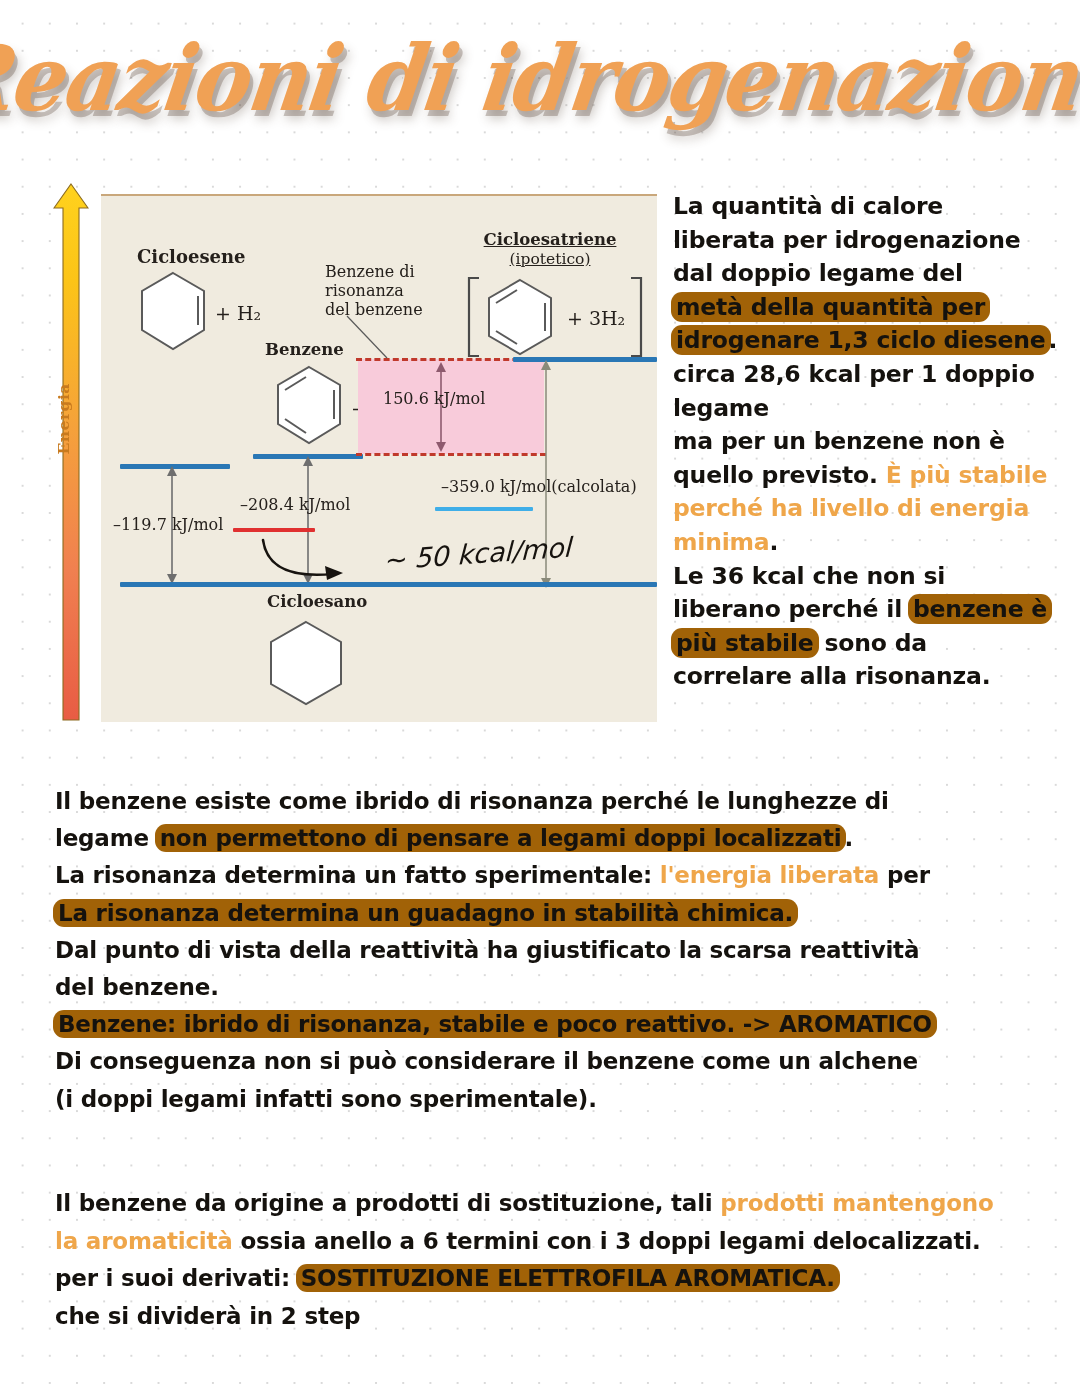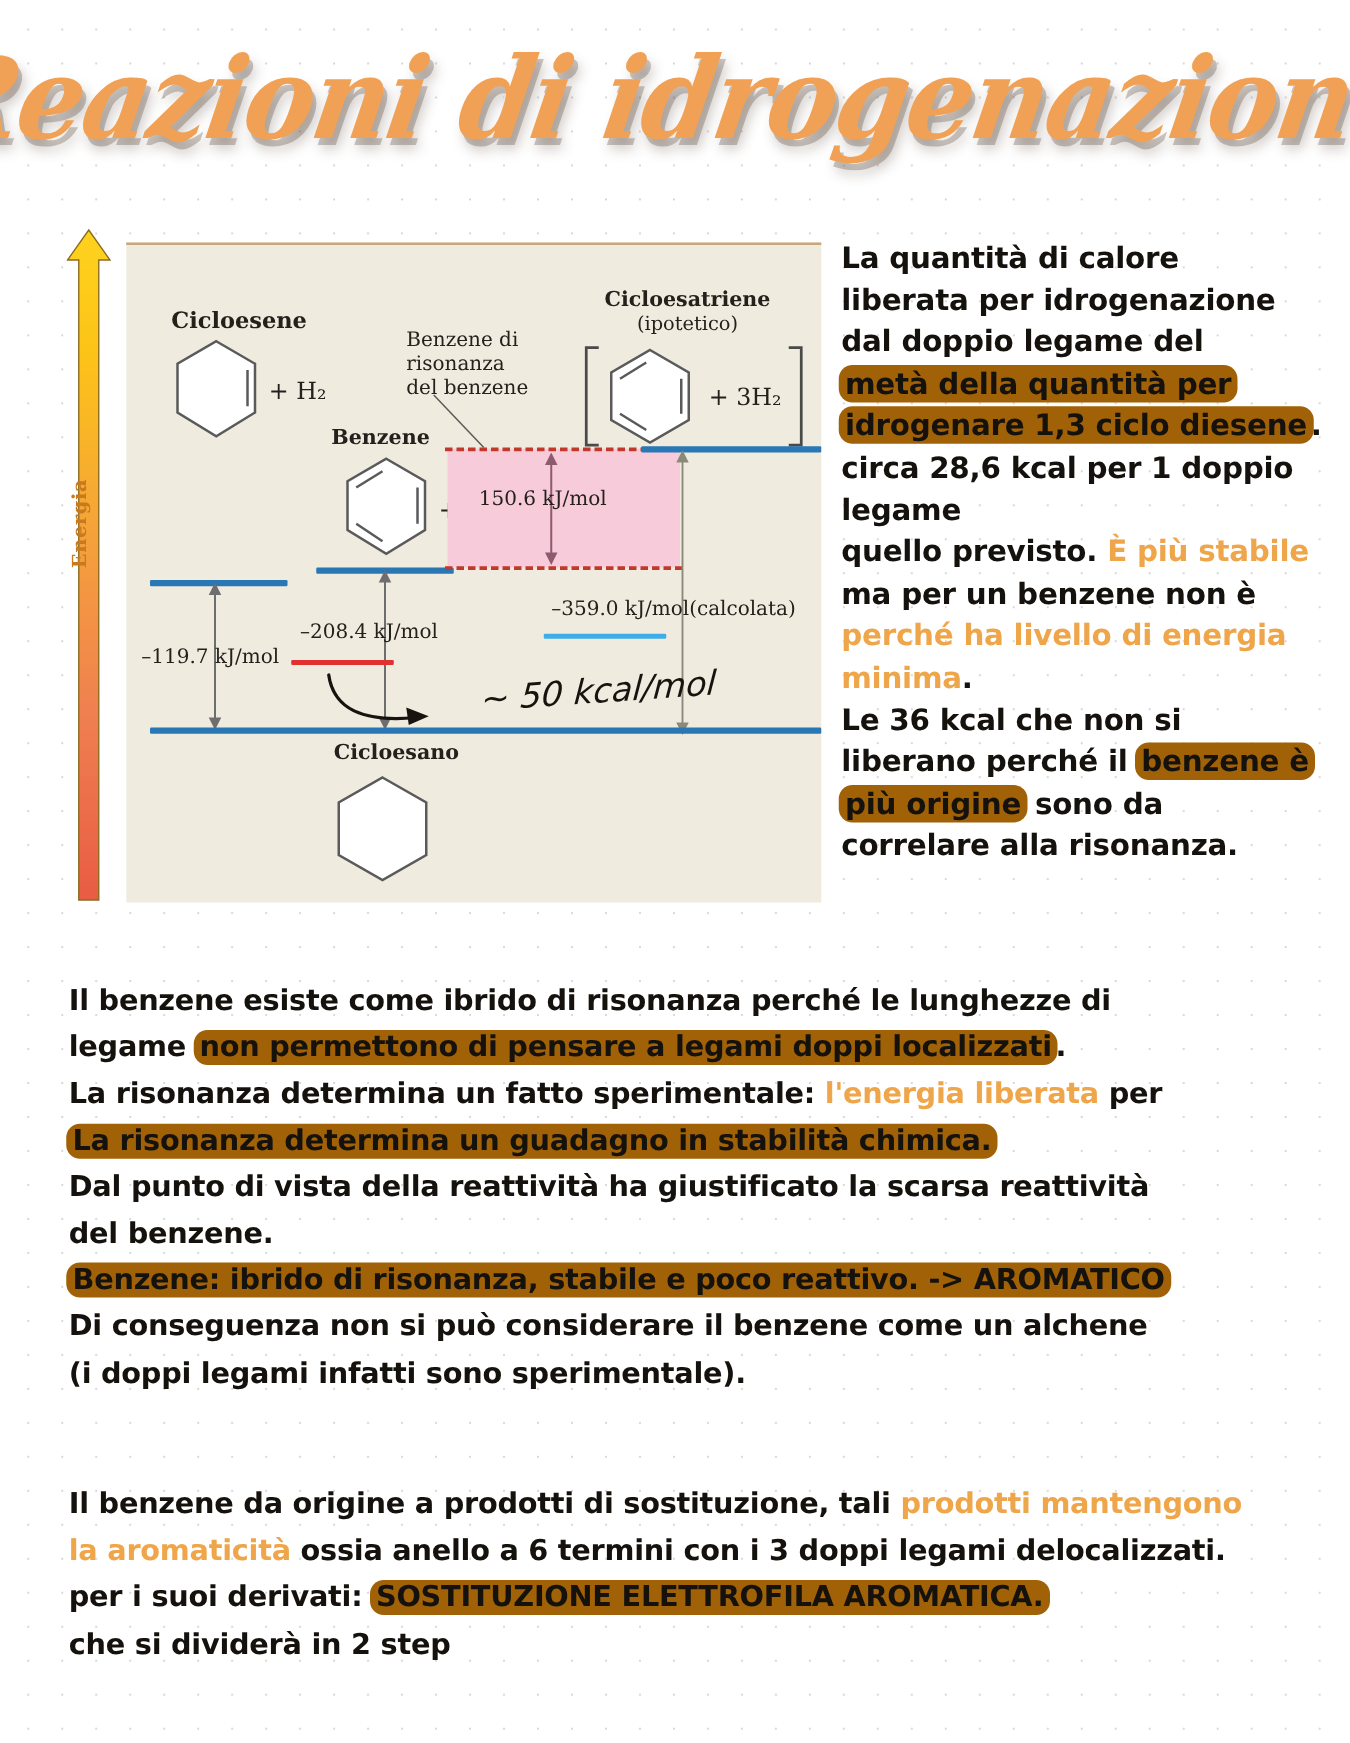--- a/index.html
+++ b/index.html
@@ -77,21 +77,21 @@
   .hex{ position:absolute; }
 
   
   .dtxt{
     position:absolute;
     font-family:"DejaVu Serif", serif;
     color:#25201C;
     line-height:1.18;
   }
   .dtxt.b{ font-weight:700; }
-  .dtxt.c{ text-align:center; }
+  .dtxt.c{ text-align:center;text-decoration:underline; }
 
   
   .varrow{ position:absolute; }
 
   
   .hand{
     position:absolute;
     font-family:"DejaVu Sans", sans-serif;
     font-style:italic;
     font-size:27px;
@@ -249,27 +249,27 @@
 </div>
 
 <div class="sidecol note" id="sidecol">
     <div class="line"><span>La quantità di calore</span></div>
     <div class="line"><span>liberata per idrogenazione</span></div>
     <div class="line"><span>dal doppio legame del</span></div>
     <div class="line"><span class="hl">metà della quantità per</span></div>
     <div class="line"><span class="hl">idrogenare 1,3 ciclo diesene</span><span>.</span></div>
     <div class="line"><span>circa 28,6 kcal per 1 doppio</span></div>
     <div class="line"><span>legame</span></div>
+    <div class="line"><span>ma per un benzene non è</span></div>
     <div class="line"><span>quello previsto</span><span>. </span><span class="or">È più stabile</span></div>
-    <div class="line"><span>ma per un benzene non è</span></div>
     <div class="line"><span class="or">perché ha livello di energia</span></div>
     <div class="line"><span class="or">minima</span><span>.</span></div>
     <div class="line"><span>Le 36 kcal che non si</span></div>
     <div class="line"><span>liberano perché il </span><span class="hl">benzene è</span></div>
-    <div class="line"><span class="hl">più origine</span><span> sono da</span></div>
+    <div class="line"><span class="hl">più stabile</span><span> sono da</span></div>
     <div class="line"><span>correlare alla risonanza.</span></div>
   </div>
 
 <div class="block2 note" id="block2">
     <div class="line"><span>Il benzene esiste come ibrido di risonanza perché le lunghezze di</span></div>
     <div class="line"><span>legame </span><span class="hl">non permettono di pensare a legami doppi localizzati</span><span>.</span></div>
     <div class="line"><span>La risonanza determina un fatto sperimentale: </span><span class="or">l'energia liberata</span><span> per</span></div>
     <div class="line"><span class="hl">La risonanza determina un guadagno in stabilità chimica.</span></div>
     <div class="line"><span>Dal punto di vista della reattività ha giustificato la scarsa reattività</span></div>
     <div class="line"><span>del benzene.</span></div>

